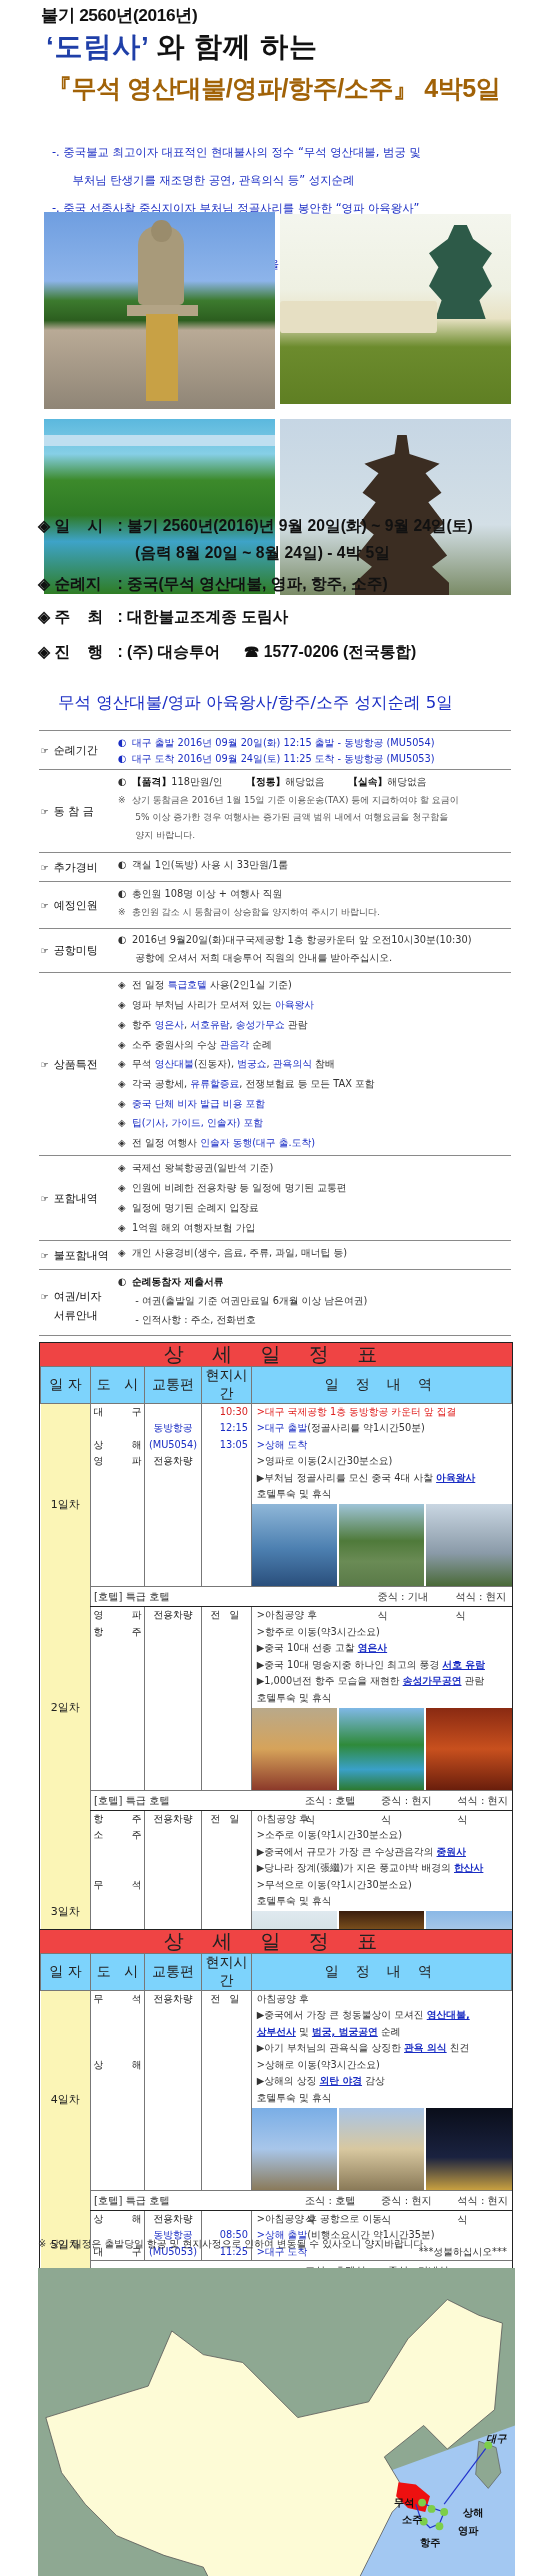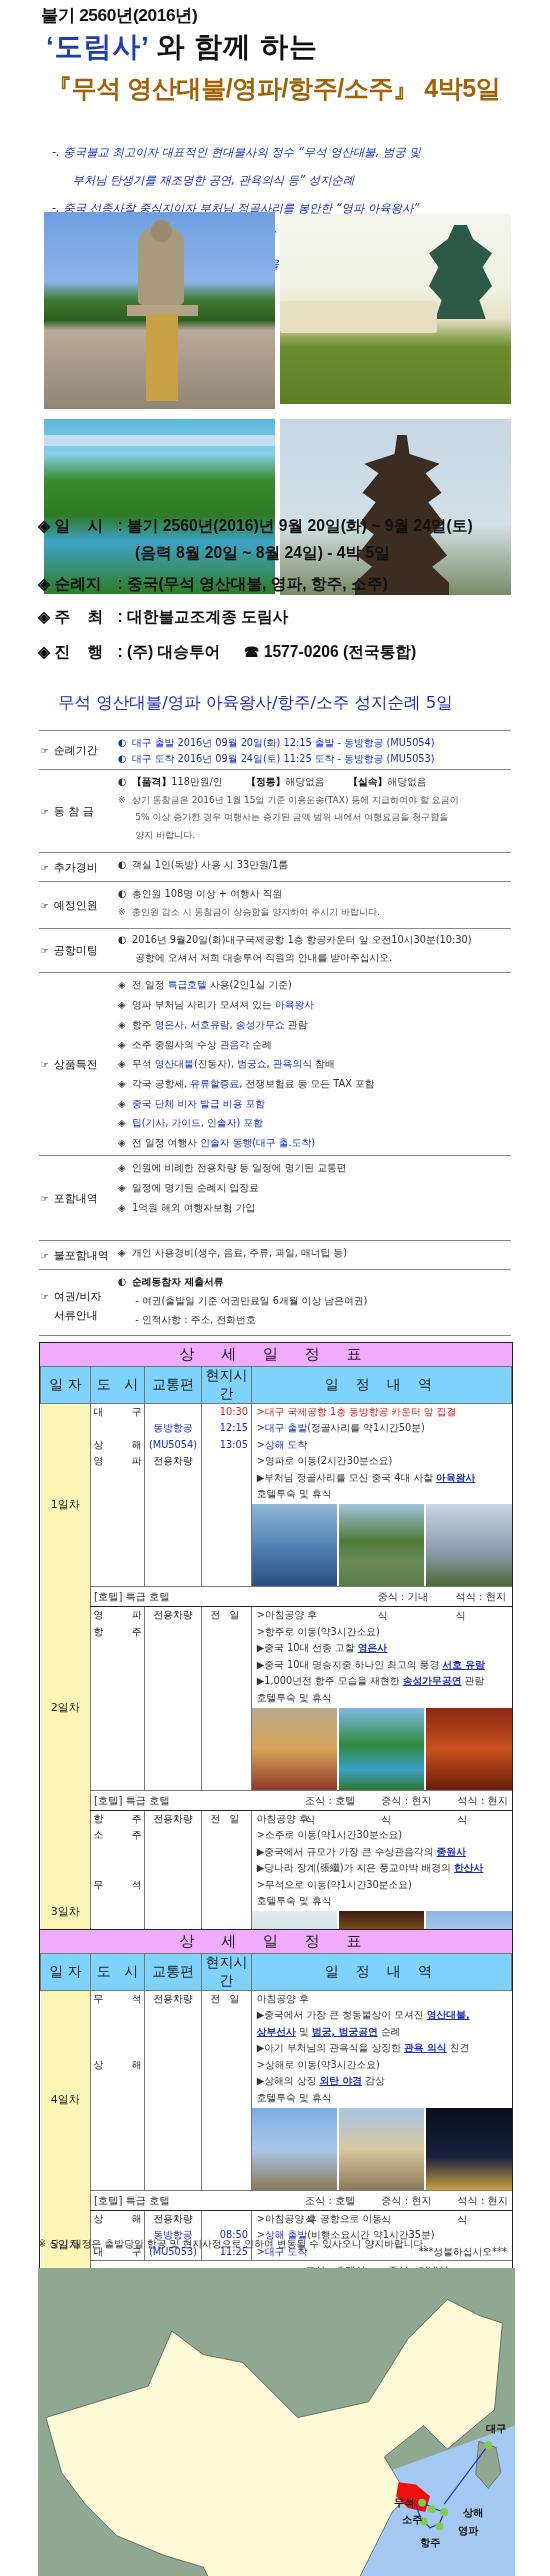--- a/index.html
+++ b/index.html
@@ -5,21 +5,21 @@
   * { box-sizing: border-box; margin: 0; padding: 0; }
   body { width: 551px; background: #ffffff; font-family: "DejaVu Sans", "Liberation Sans", sans-serif; color: #222; }
   .page { position: relative; width: 551px; height: 2576px; overflow: hidden; }
 
   
   .h-year { position: absolute; left: 41px; top: 3.1px; font-family: "Liberation Sans", sans-serif; font-weight: bold; font-size: 17.3px; letter-spacing: -0.4px; color: #111; }
   .h-title { position: absolute; left: 46px; top: 28px; font-family: "Liberation Sans", sans-serif; font-weight: bold; font-size: 28px; letter-spacing: 0.8px; color: #111; }
   .h-title .accent { color: #1f3fa8; }
   .h-sub { position: absolute; left: 47px; top: 72px; font-family: "Liberation Sans", sans-serif; font-weight: bold; font-size: 25px; letter-spacing: -0.4px; color: #a16207; white-space: nowrap; }
   .intro { position: absolute; left: 52px; top: 138px; width: 472px; color: #1a2dc4; font-size: 11.4px; line-height: 28px; }
-  .intro div { white-space: nowrap; font-style: italic; }
+  .intro div { white-space: nowrap; }
   .intro .cont { padding-left: 20.5px; }
 
   
   .photo { position: absolute; overflow: hidden; }
   .p1 { left: 44px; top: 212px; width: 231px; height: 197px; background: linear-gradient(180deg,#6f9ee0 0%,#8db4ea 35%,#3c7a2e 45%,#2c5e1f 55%,#b9aa96 60%,#8f8576 100%); }
   .p2 { left: 280px; top: 214px; width: 231px; height: 190px; background: linear-gradient(180deg,#f4f6ee 0%,#eef0e2 40%,#e8e2c4 55%,#6c8b2d 70%,#5f7f23 100%); }
   .p3 { left: 44px; top: 419px; width: 231px; height: 175px; background: linear-gradient(180deg,#5bb8de 0%,#86cfe6 20%,#3c8a2b 35%,#2e7a25 55%,#3ea3c8 70%,#2f7d24 100%); }
   .p4 { left: 280px; top: 419px; width: 231px; height: 176px; background: linear-gradient(180deg,#c6d6e4 0%,#d3dfe6 60%,#7a8b66 100%); }
   .shape { position: absolute; }
 
@@ -36,21 +36,21 @@
   .dlabel .hand { margin-right: 4.7px; font-size: 9.4px; }
   .dbody { flex: 1; padding: 2.4px 0 3.1px 0; line-height: 19.7px; color: #333; }
   .dbody .blue { color: #1a2dc4; }
   .dbody .bold { font-weight: bold; color: #111; }
   .dbody .ind { padding-left: 17.3px; }
   .dbody .note { font-size: 9px; line-height: 17.3px; color: #555; }
   .mk { display: inline-block; width: 14px; }
 
   
   .sched { position: absolute; left: 39px; width: 474px; border: 1.6px solid #222; background: #fff; font-size: 9.8px; }
-  .sched .ttl { background: #f0abfc; text-align: center; font-size: 15px; letter-spacing: 11px; height: 23.6px; line-height: 23.6px; border-bottom: 0.8px solid #777; }
+  .sched .ttl { background: #ef4444; text-align: center; font-size: 20px; letter-spacing: 11px; height: 23.6px; line-height: 23.6px; border-bottom: 0.8px solid #777; }
   .sched table { border-collapse: collapse; width: 100%; table-layout: fixed; }
   .sched th { background: #7dd3fc; font-weight: normal; font-size: 14px; height: 17.3px; border: 0.8px solid #777; border-top: none; }
   .sched td { border-left: 0.8px solid #777; vertical-align: top; line-height: 16.5px; }
   .sched td.day { background: #fbf5b6; text-align: center; vertical-align: middle; font-size: 11px; border-left: none; }
   .sched tr.foot td { border-top: 0.8px solid #777; }
   .sched tr.dayend td { border-bottom: 1.6px solid #222; }
   .city { display: flex; justify-content: space-between; padding: 0 2.4px; }
   .trans { text-align: center; }
   .trans .blue, .time .blue { color: #1a2dc4; }
   .time { text-align: right; padding-right: 3.1px; }
@@ -198,20 +198,21 @@
           <div><span class="mk">◈</span><span>전 일정 여행사 </span><span class="blue">인솔자 동행(대구 출.도착)</span></div>
         </div>
     </div>
 
     <div class="drow" style="height:85px;">
       <div class="dlabel">
           <span class="hand">☞</span>
           <span>포함내역</span>
         </div>
       <div class="dbody">
+        <div><span class="mk">◈</span><span>국제선 왕복항공권(일반석 기준)</span></div>
         <div><span class="mk">◈</span><span>인원에 비례한 전용차량 등 일정에 명기된 교통편</span></div>
         <div><span class="mk">◈</span><span>일정에 명기된 순례지 입장료</span></div>
         <div><span class="mk">◈</span><span>1억원 해외 여행자보험 가입</span></div>
       </div>
     </div>
 
     <div class="drow" style="height:29px;">
       <div class="dlabel">
           <span class="hand">☞</span>
           <span>불포함내역</span>
@@ -570,21 +571,21 @@
       <path d="M560 220 L582 228 L588 260 L572 280 L556 262 Z" fill="#8ea892" stroke="#555" stroke-width="0.8"></path>
       <line x1="572" y1="225" x2="516" y2="300" stroke="#2233cc" stroke-width="1.5"></line>
       <polyline points="488,298 504,306 516,310 510,325 498,330 486,318 480,300" fill="none" stroke="#2233cc" stroke-width="1.5"></polyline>
       <circle cx="572" cy="225" r="5" fill="#7dce4a"></circle>
       <circle cx="488" cy="298" r="5" fill="#7dce4a"></circle>
       <circle cx="500" cy="306" r="5" fill="#7dce4a"></circle>
       <circle cx="516" cy="310" r="5" fill="#7dce4a"></circle>
       <circle cx="510" cy="328" r="5" fill="#7dce4a"></circle>
       <circle cx="490" cy="322" r="5" fill="#7dce4a"></circle>
     </svg>
-    <div class="map-label" style="left:448px;top:154px;">대구</div>
+    <div class="map-label" style="left:448px;top:164px;font-style:italic;">대구</div>
     <div class="map-label" style="left:356px;top:228px;">무석</div>
     <div class="map-label" style="left:425px;top:238px;">상해</div>
     <div class="map-label" style="left:364px;top:245px;">소주</div>
     <div class="map-label" style="left:420px;top:256px;">영파</div>
     <div class="map-label" style="left:382px;top:268px;">항주</div>
   </div>
 
 </div>
 
 

